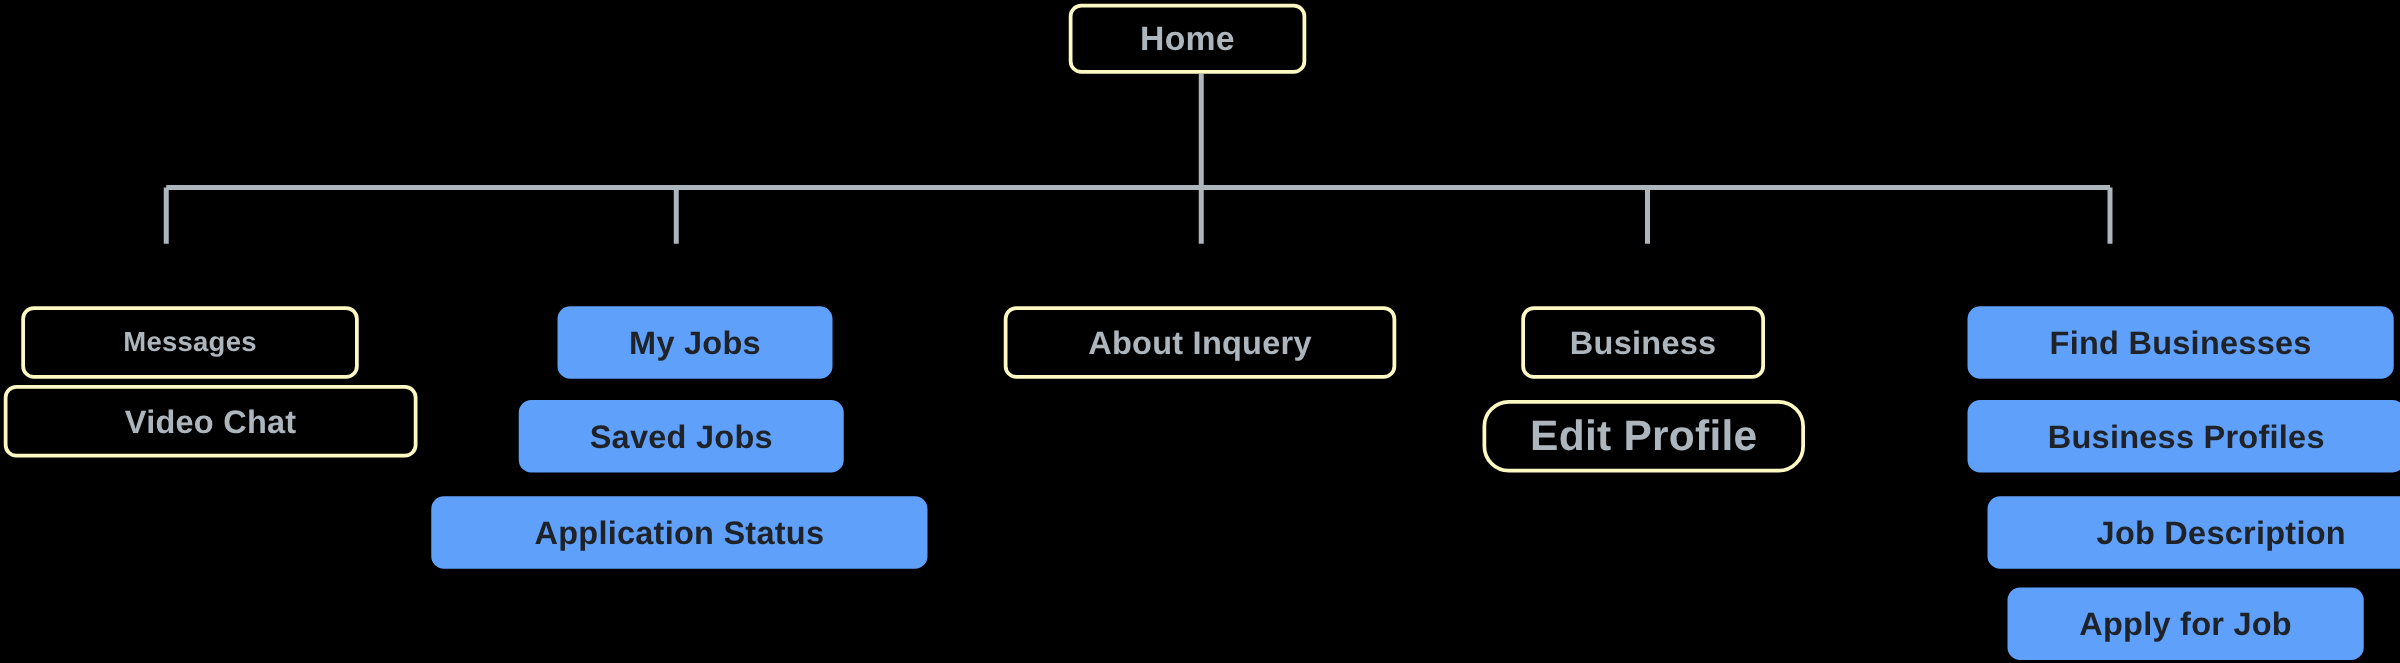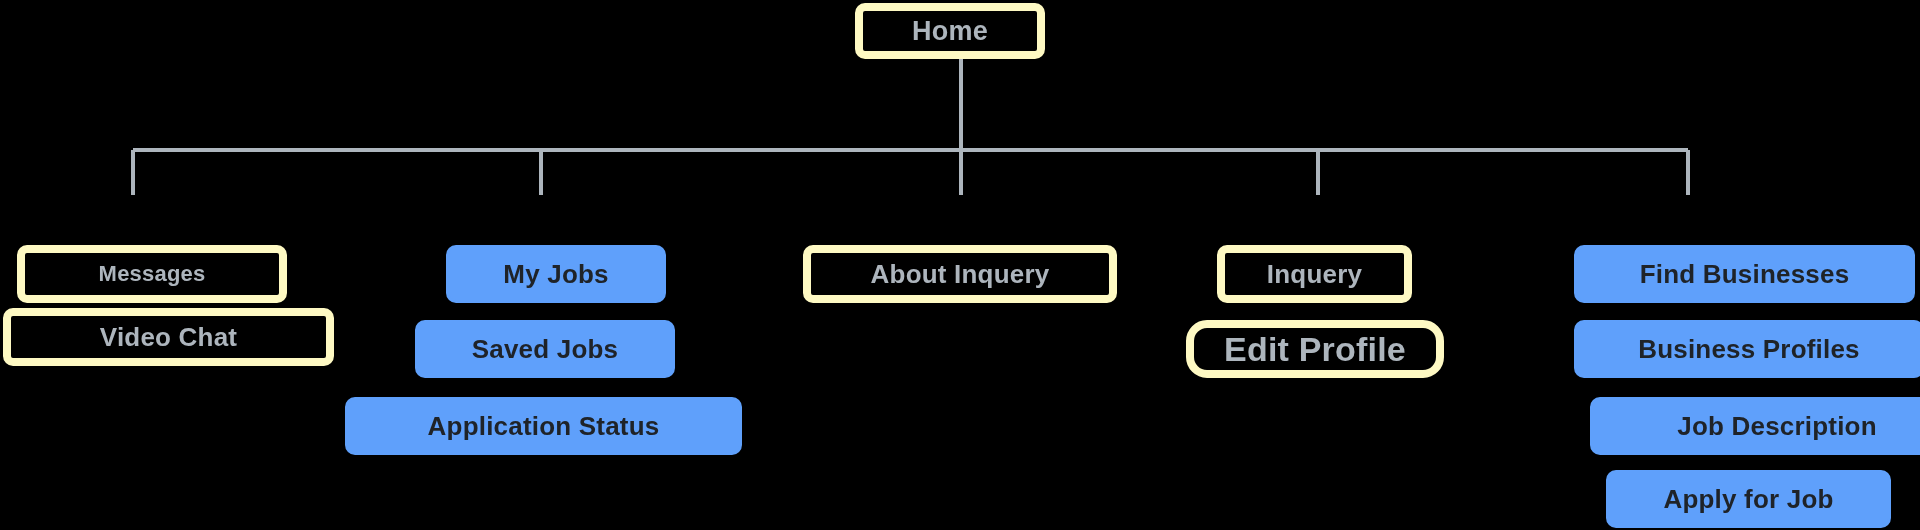--- a/index.html
+++ b/index.html
@@ -34,21 +34,21 @@
     justify-content: center;
     border-radius: 10px;
     font-weight: bold;
     letter-spacing: 0.2px;
     white-space: nowrap;
     text-align: center;
     line-height: 1;
   }
   .node.outlined {
     background: transparent;
-    border: 8px solid #fef9c3;
+    border: 3px solid #fef9c3;
     color: #adb5bd;
   }
   .node.filled {
     background: #5fa0fb;
     border: 3px solid #5fa0fb;
     color: #1f2328;
   }
 </style>
 </head>
 <body>
@@ -64,20 +64,20 @@
       <line x1="1688" y1="150" x2="1688" y2="195" stroke="#adb5bd" stroke-width="4"></line>
     </svg>
   <div id="nodes-layer">
       <div class="node outlined" style="left: 855px; top: 3px; width: 190px; height: 56px; font-size: 27px;">Home</div>
       <div class="node outlined" style="left: 17px; top: 245px; width: 270px; height: 58px; font-size: 22px;">Messages</div>
       <div class="node outlined" style="left: 3px; top: 308px; width: 331px; height: 58px; font-size: 26px;">Video Chat</div>
       <div class="node filled" style="left: 446px; top: 245px; width: 220px; height: 58px; font-size: 26px;">My Jobs</div>
       <div class="node filled" style="left: 415px; top: 320px; width: 260px; height: 58px; font-size: 26px;">Saved Jobs</div>
       <div class="node filled" style="left: 345px; top: 397px; width: 397px; height: 58px; font-size: 26px;">Application Status</div>
       <div class="node outlined" style="left: 803px; top: 245px; width: 314px; height: 58px; font-size: 26px;">About Inquery</div>
-      <div class="node outlined" style="left: 1217px; top: 245px; width: 195px; height: 58px; font-size: 26px;">Inquery</div>
+      <div class="node outlined" style="left: 1217px; top: 245px; width: 195px; height: 58px; font-size: 26px;">Business</div>
       <div class="node outlined" style="left: 1186px; top: 320px; width: 258px; height: 58px; font-size: 34px; border-radius: 21px;">Edit Profile</div>
       <div class="node filled" style="left: 1574px; top: 245px; width: 341px; height: 58px; font-size: 26px;">Find Businesses</div>
       <div class="node filled" style="left: 1574px; top: 320px; width: 350px; height: 58px; font-size: 26px;">Business Profiles</div>
       <div class="node filled" style="left: 1590px; top: 397px; width: 374px; height: 58px; font-size: 26px;">Job Description</div>
       <div class="node filled" style="left: 1606px; top: 470px; width: 285px; height: 58px; font-size: 26px;">Apply for Job</div>
     </div>
 </div>
 
 </body></html>

